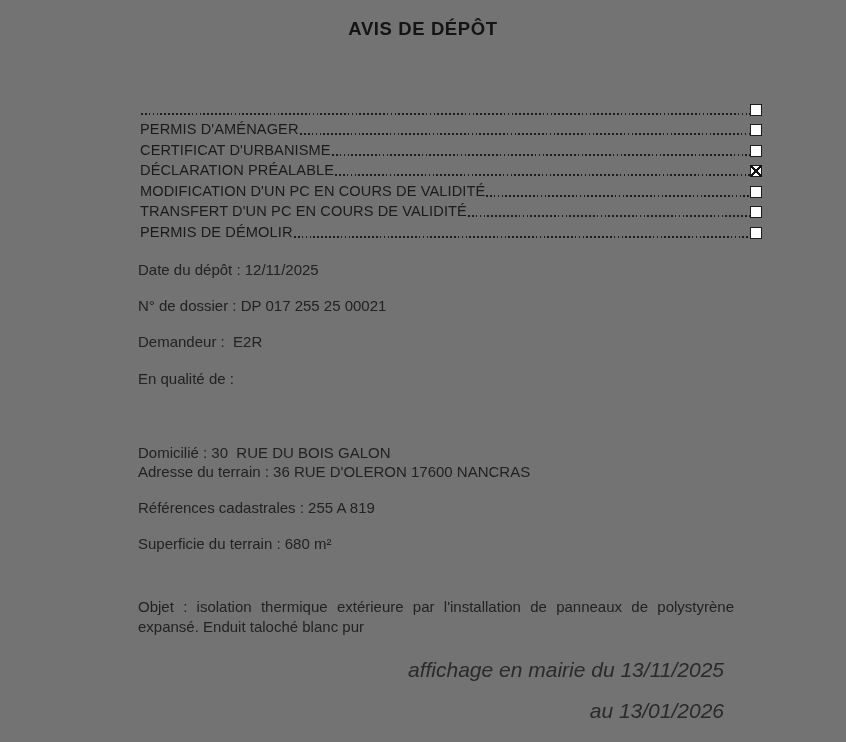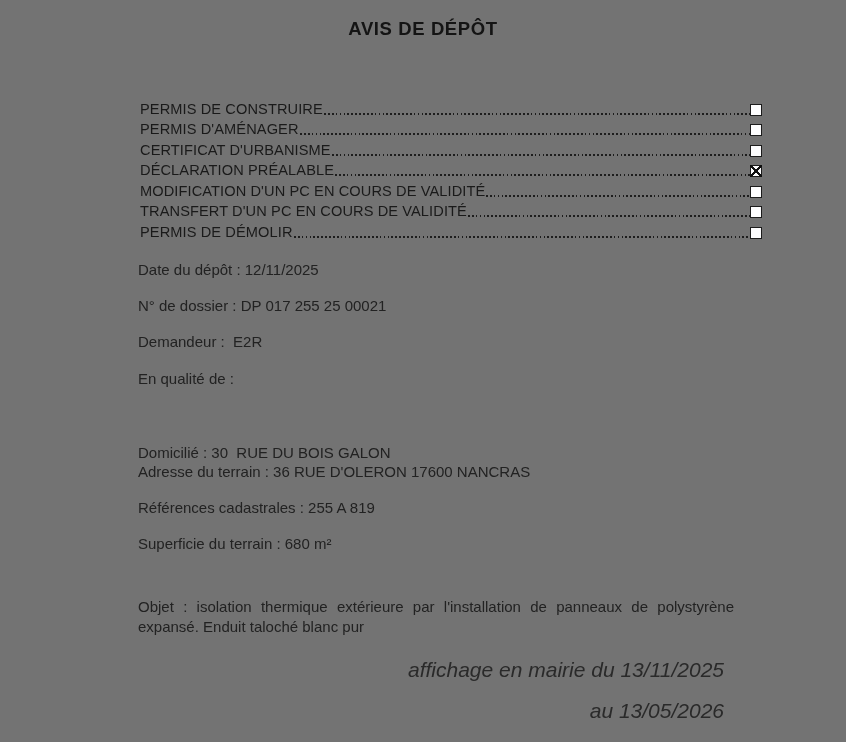--- a/index.html
+++ b/index.html
@@ -107,21 +107,20 @@
 </style>
 </head>
 <body>
 
 <div class="page">
 
   <h1 class="title">AVIS DE DÉPÔT</h1>
 
   <div class="checklist">
     <div class="check-row">
-      <span class="check-label">PERMIS DE CONSTRUIRE</span>
       <span class="leader"></span>
       <span class="checkbox" data-checked="false"></span>
     </div>
     <div class="check-row">
       <span class="check-label">PERMIS D'AMÉNAGER</span>
       <span class="leader"></span>
       <span class="checkbox" data-checked="false"></span>
     </div>
     <div class="check-row">
       <span class="check-label">CERTIFICAT D'URBANISME</span>
@@ -163,16 +162,16 @@
   <div class="field" style="top:499px">Références cadastrales : 255 A 819</div>
   <div class="field" style="top:535px">Superficie du terrain : 680 m²</div>
 
   <div class="objet">
     <div class="objet-justified">Objet : isolation thermique extérieure par l'installation de panneaux de polystyrène</div>
     <div>expansé. Enduit taloché blanc pur</div>
   </div>
 
   <div class="footer">
     <div>affichage en mairie  du 13/11/2025</div>
-    <div class="footer-line2">au 13/05/2026</div>
+    <div class="footer-line2">au 13/01/2026</div>
   </div>
 
 </div>
 
 </body></html>

